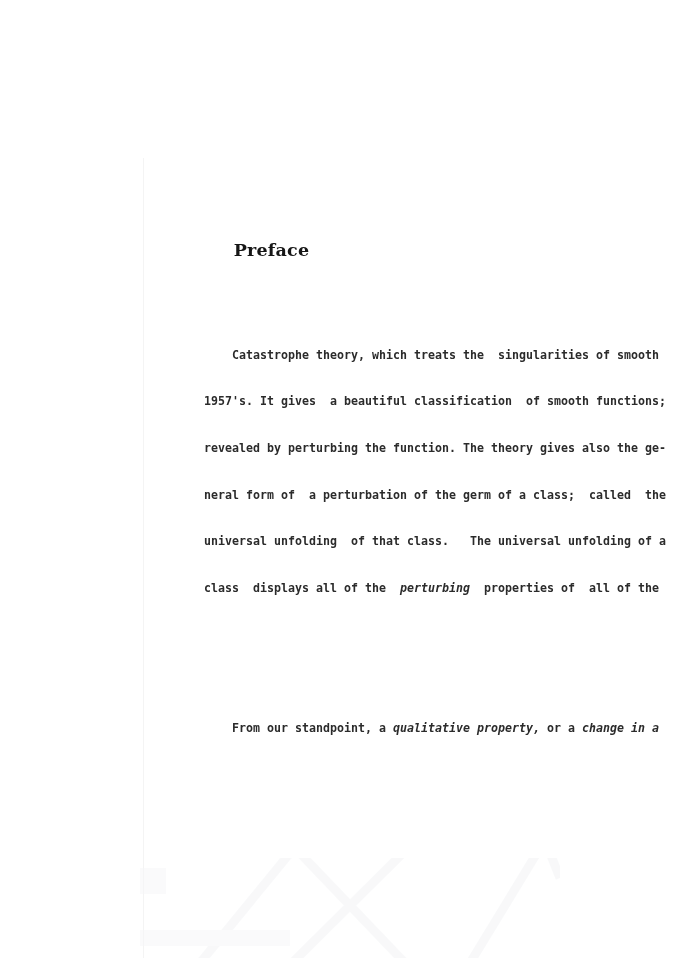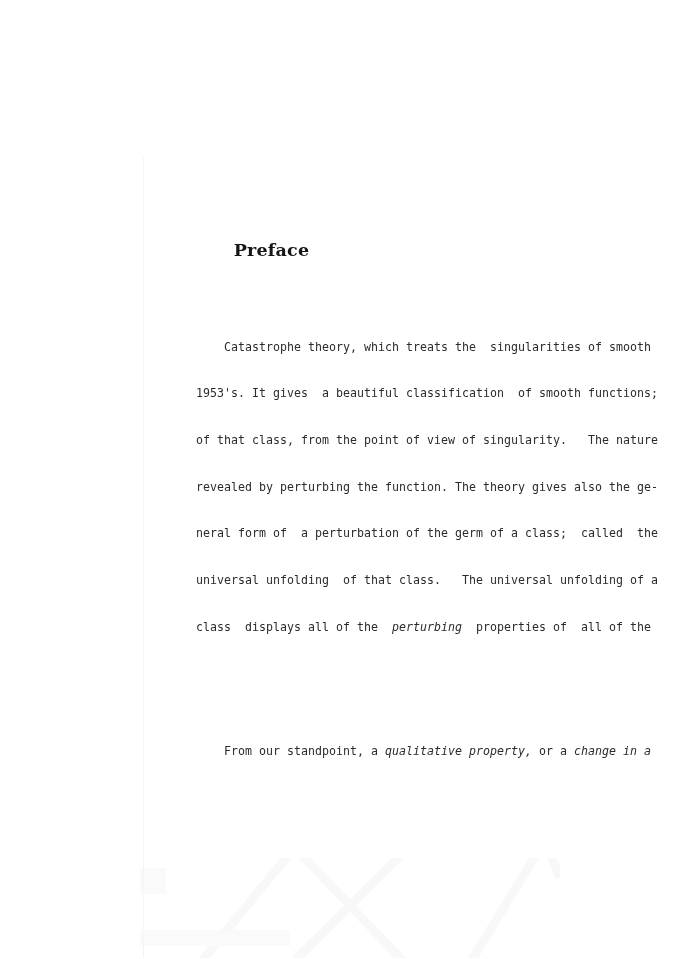--- a/index.html
+++ b/index.html
@@ -66,21 +66,21 @@
     left: 196px;
     top: 262px;
     width: 430px;
     font-size: 11.6px;
     line-height: 15.55px;
     letter-spacing: .02px;
     color: #2b2b2b;
     white-space: pre-wrap;
   }
 
-  .para { margin: 0; padding: 0; }
+  .para { margin: 8px; padding: 0; font-weight: bold; }
   .line { display: block; white-space: pre; }
   .it { font-style: italic; }
 </style>
 </head>
 <body>
 
 <div class="page">
 
   <div class="scan-edge"></div>
 
@@ -97,22 +97,21 @@
       <rect x="0" y="10" width="26" height="26" fill="#f6f7f8"></rect>
     </svg>
   </div>
 
   <h1 class="doc-title">Preface</h1>
 
   <div class="body-text">
 
     <p class="para">
       <span class="line">    Catastrophe theory, which treats the  singularities of smooth</span>
-      <span class="line">1953's. It gives  a beautiful classification  of smooth functions;</span>
-      <span class="line">of that class, from the point of view of singularity.   The nature</span>
+      <span class="line">1957's. It gives  a beautiful classification  of smooth functions;</span>
       <span class="line">revealed by perturbing the function. The theory gives also the ge-</span>
       <span class="line">neral form of  a perturbation of the germ of a class;  called  the</span>
       <span class="line">universal unfolding  of that class.   The universal unfolding of a</span>
       <span class="line">class  displays all of the  <span class="it">perturbing</span>  properties of  all of the</span>
     </p>
 
     <p class="para">
       <span class="line">    From our standpoint, a <span class="it">qualitative property,</span> or a <span class="it">change in a</span></span>
       
       

